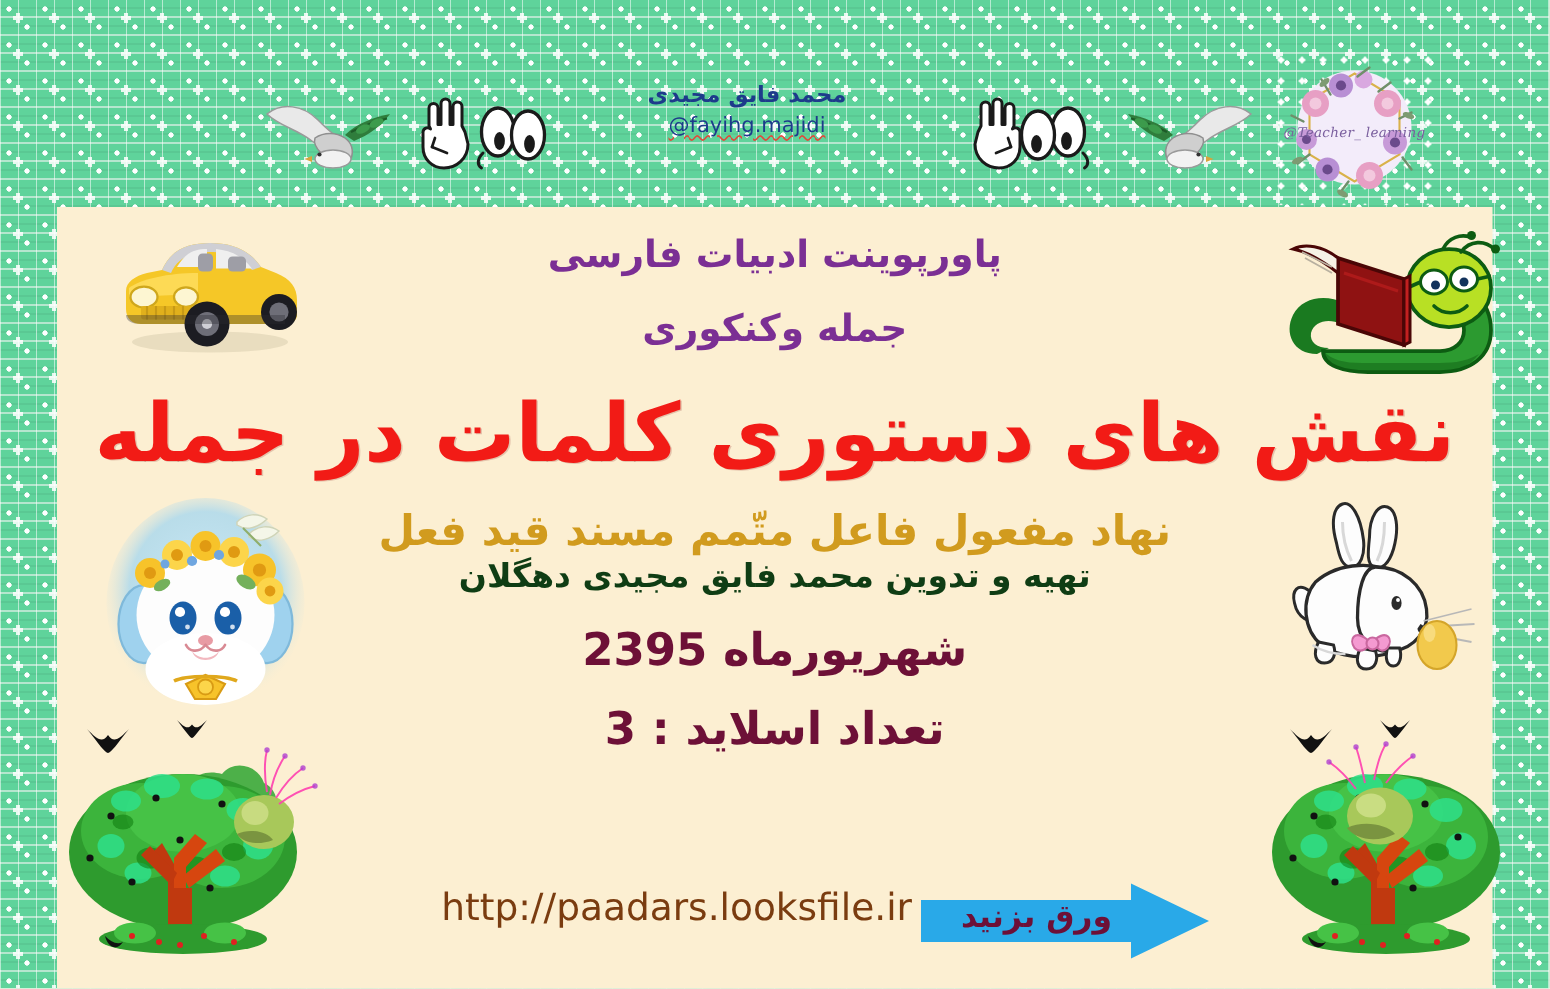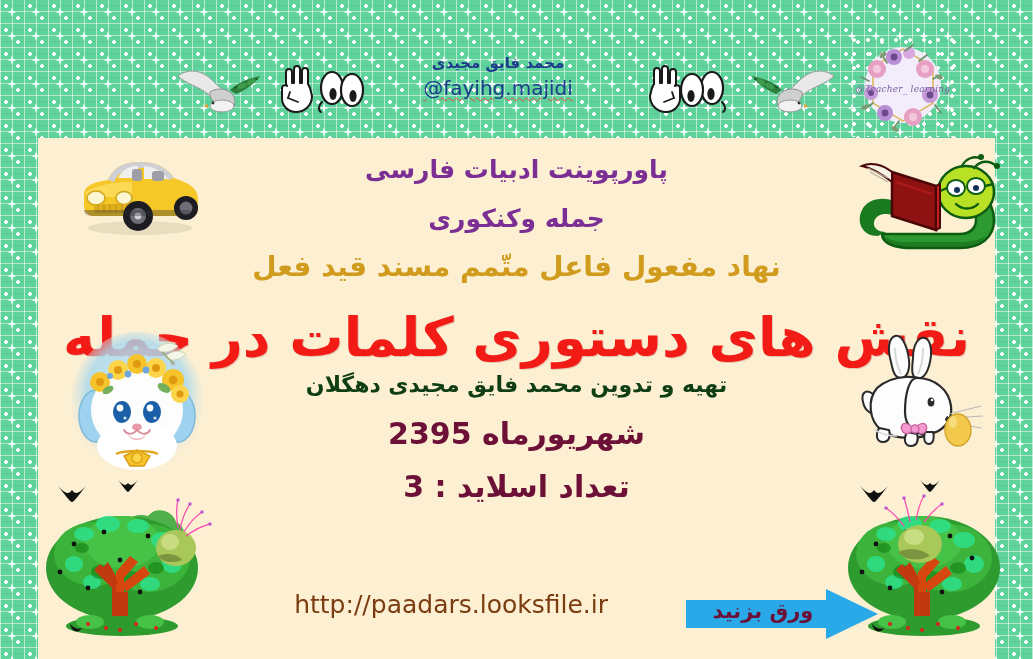--- a/index.html
+++ b/index.html
@@ -59,21 +59,21 @@
   .handle-name .persian {
     display: block;
     font-size: 15px;
     font-weight: 700;
     color: #1d3b8b;
     line-height: 1.5;
     letter-spacing: .3px;
   }
   .handle-name .latin {
     display: block;
-    font-size: 20px;
+    font-size: 14px;
     font-weight: 400;
     color: #1d3b8b;
     direction: ltr;
     line-height: 1.35;
     text-decoration: underline;
     text-decoration-color: #e04a3a;
     text-decoration-style: wavy;
     text-decoration-thickness: 1px;
     text-underline-offset: 2px;
   }
@@ -210,21 +210,21 @@
     text-align: right;
     direction: ltr;
     font-size: 25px;
     font-weight: 400;
     color: #7a3c10;
     font-family: "DejaVu Sans", sans-serif;
   }
 
   .next-arrow {
     position: absolute;
-    left: 684px; top: 587px;
+    left: 612px; top: 587px;
     width: 196px; height: 54px;
   }
   .next-arrow svg { position: absolute; inset: 0; width: 100%; height: 100%; }
   .next-arrow .arrow-label {
     position: absolute;
     left: 14px; top: 12px;
     width: 130px;
     text-align: center;
     direction: rtl;
     font-size: 21px;
@@ -407,22 +407,22 @@
           <path d="M20 16 L40 26"></path>
             <path d="M22 20 L40 30"></path>
         </g>
         <path d="M48 30 L84 42" stroke="#c32020" stroke-width="2" opacity=".6"></path>
       </svg>
     </div>
 
     <div class="text-stack">
       <div class="line subtitle-1">پاورپوینت ادبیات فارسی</div>
       <div class="line subtitle-2">جمله وکنکوری</div>
+      <div class="line main-title">نقش های دستوری کلمات در جمله</div>
       <div class="line roles-line">نهاد مفعول فاعل متّمم مسند قید فعل</div>
-      <div class="line main-title">نقش های دستوری کلمات در جمله</div>
       <div class="line author-line">تهیه و تدوین محمد فایق مجیدی دهگلان</div>
       <div class="line date-line">شهریورماه 2395</div>
       <div class="line slides-count">تعداد اسلاید : 3</div>
     </div>
 
     <div class="dog" style="left:28px; top:192px;">
       <svg viewBox="0 0 142 148">
         <defs>
           <radialGradient id="dogHalo" cx="50%" cy="45%" r="55%">
             <stop offset="0%" stop-color="#cfeaf7"></stop>

